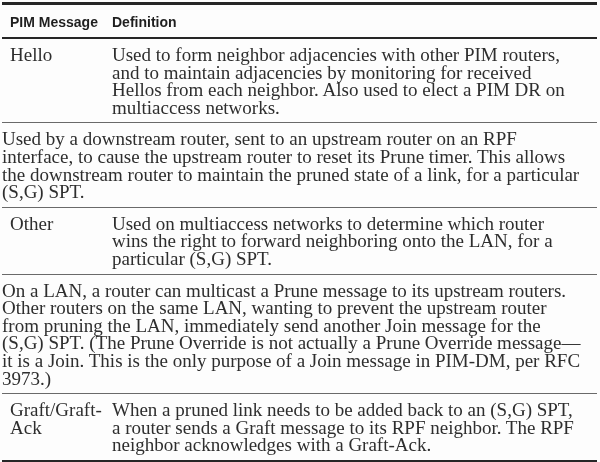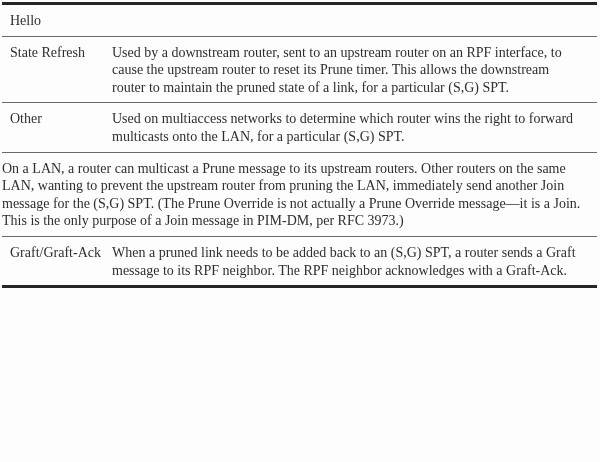--- a/index.html
+++ b/index.html
@@ -25,21 +25,21 @@
   }
   .t-row.header {
     border-bottom: 2px solid #262626;
     font-family: "Liberation Sans", sans-serif;
     font-weight: bold;
     font-size: 14px;
     color: #1f1f1f;
   }
   .t-row.body-row {
     border-bottom: 1px solid #6a6a6a;
-    font-size: 14px;
+    font-size: 19px;
     line-height: 17.6px;
   }
   .t-row.body-row:last-child {
     border-bottom: none;
     justify-content: center;
   }
   .cell-message {
     width: 110px;
     flex: 0 0 110px;
     padding: 7px 4px 6px 8px;
@@ -52,34 +52,38 @@
   .t-row.header .cell-message,
   .t-row.header .cell-definition {
     padding-top: 9px;
     padding-bottom: 7px;
   }
 </style>
 </head>
 <body>
 
 <div class="pim-table">
+  <div class="t-row header">
+    <div class="cell-message">PIM Message</div>
+    <div class="cell-definition">Definition</div>
+  </div>
   <div id="rows-container">
   <div class="t-row body-row">
     <div class="cell-message">Hello</div>
+    <div class="cell-definition">Used to form neighbor adjacencies with other PIM routers, and to maintain adjacencies by monitoring for received Hellos from each neighbor. Also used to elect a PIM DR on multiaccess networks.</div>
   </div>
 
 
   <div class="t-row body-row">
-    <div class="cell-message">State Refresh</div>
     <div class="cell-definition">Used by a downstream router, sent to an upstream router on an RPF interface, to cause the upstream router to reset its Prune timer. This allows the downstream router to maintain the pruned state of a link, for a particular (S,G) SPT.</div>
   </div>
 
   <div class="t-row body-row">
     <div class="cell-message">Other</div>
-    <div class="cell-definition">Used on multiaccess networks to determine which router wins the right to forward multicasts onto the LAN, for a particular (S,G) SPT.</div>
+    <div class="cell-definition">Used on multiaccess networks to determine which router wins the right to forward neighboring onto the LAN, for a particular (S,G) SPT.</div>
   </div>
 
   <div class="t-row body-row">
     <div class="cell-definition">On a LAN, a router can multicast a Prune message to its upstream routers. Other routers on the same LAN, wanting to prevent the upstream router from pruning the LAN, immediately send another Join message for the (S,G) SPT. (The Prune Override is not actually a Prune Override message—it is a Join. This is the only purpose of a Join message in PIM-DM, per RFC 3973.)</div>
   </div>
 
   <div class="t-row body-row">
     <div class="cell-message">Graft/Graft-Ack</div>
     <div class="cell-definition">When a pruned link needs to be added back to an (S,G) SPT, a router sends a Graft message to its RPF neighbor. The RPF neighbor acknowledges with a Graft-Ack.</div>
   </div>

